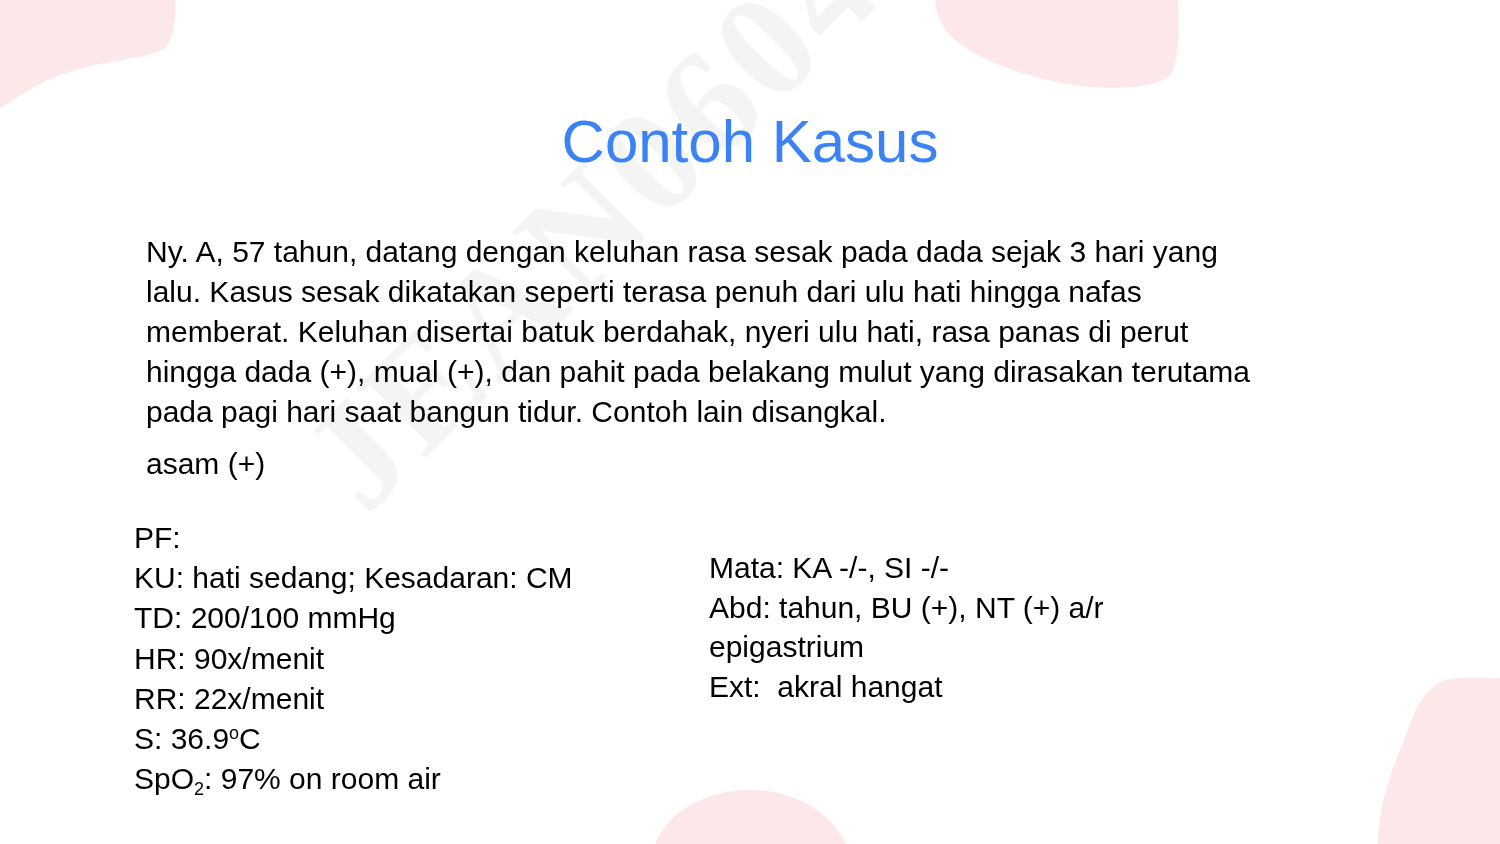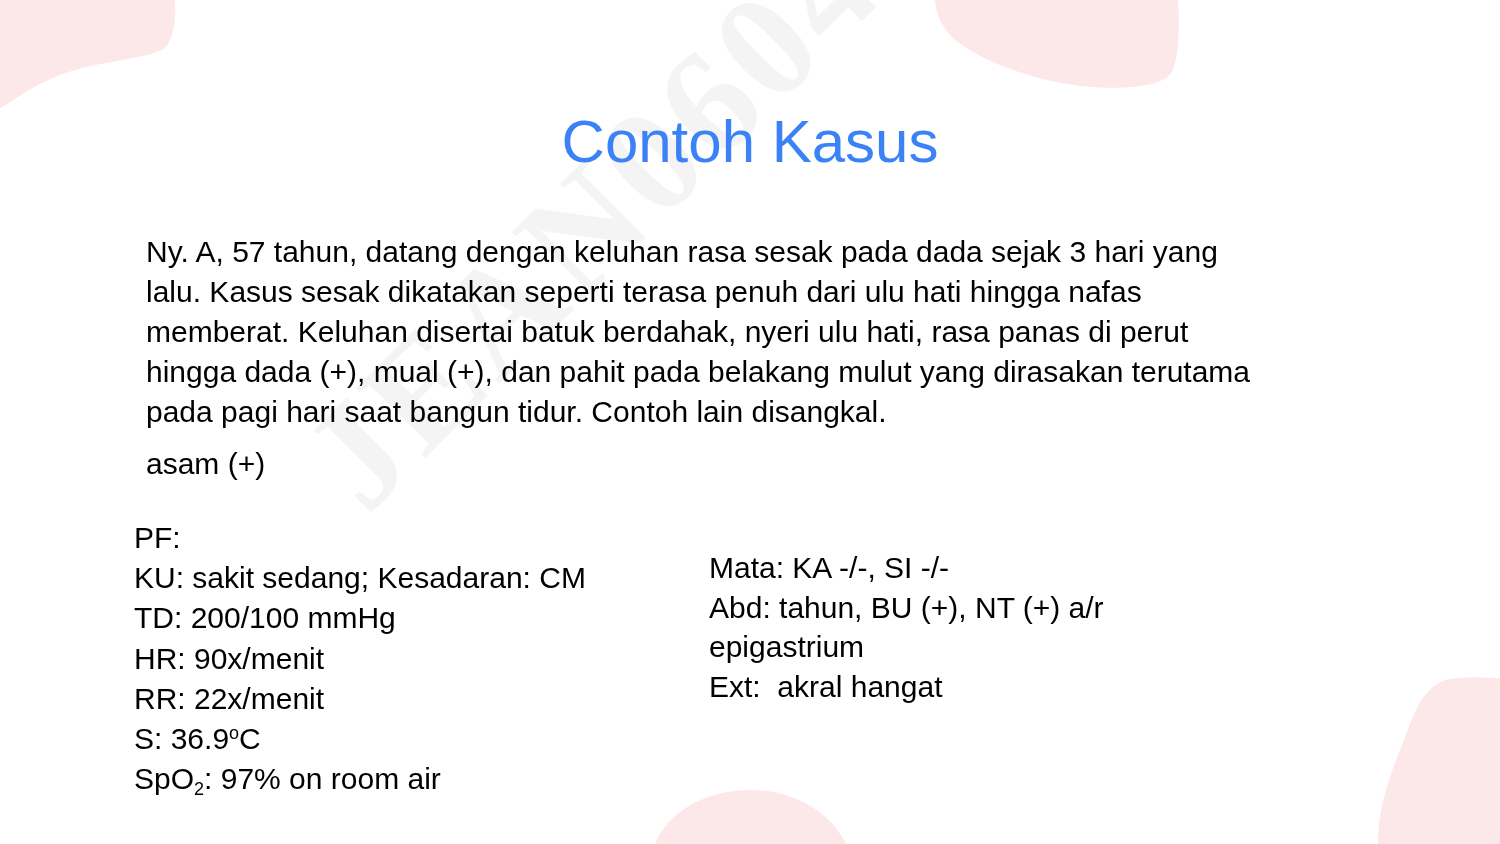--- a/index.html
+++ b/index.html
@@ -118,21 +118,21 @@
     <span class="line">hingga dada (+), mual (+), dan pahit pada belakang mulut yang dirasakan terutama</span>
     <span class="line">pada pagi hari saat bangun tidur. Contoh lain disangkal.</span>
   </p>
   <p>
     <span class="line">asam (+)</span>
   </p>
 </div>
 
 <div class="pf-left">
   <span class="line">PF:</span>
-  <span class="line">KU: sakit sedang; Kesadaran: CM</span>
+  <span class="line">KU: hati sedang; Kesadaran: CM</span>
   <span class="line">TD: 200/100 mmHg</span>
   <span class="line">HR: 90x/menit</span>
   <span class="line">RR: 22x/menit</span>
   <span class="line"><span>S: 36.9</span><sup class="unit-sup">o</sup><span>C</span></span>
   <span class="line"><span>SpO</span><sub class="unit-sub">2</sub><span>: 97% on room air</span></span>
 </div>
 
 <div class="pf-right">
   <span class="line">Mata: KA -/-, SI -/-</span>
   <span class="line">Abd: tahun, BU (+), NT (+) a/r</span>

